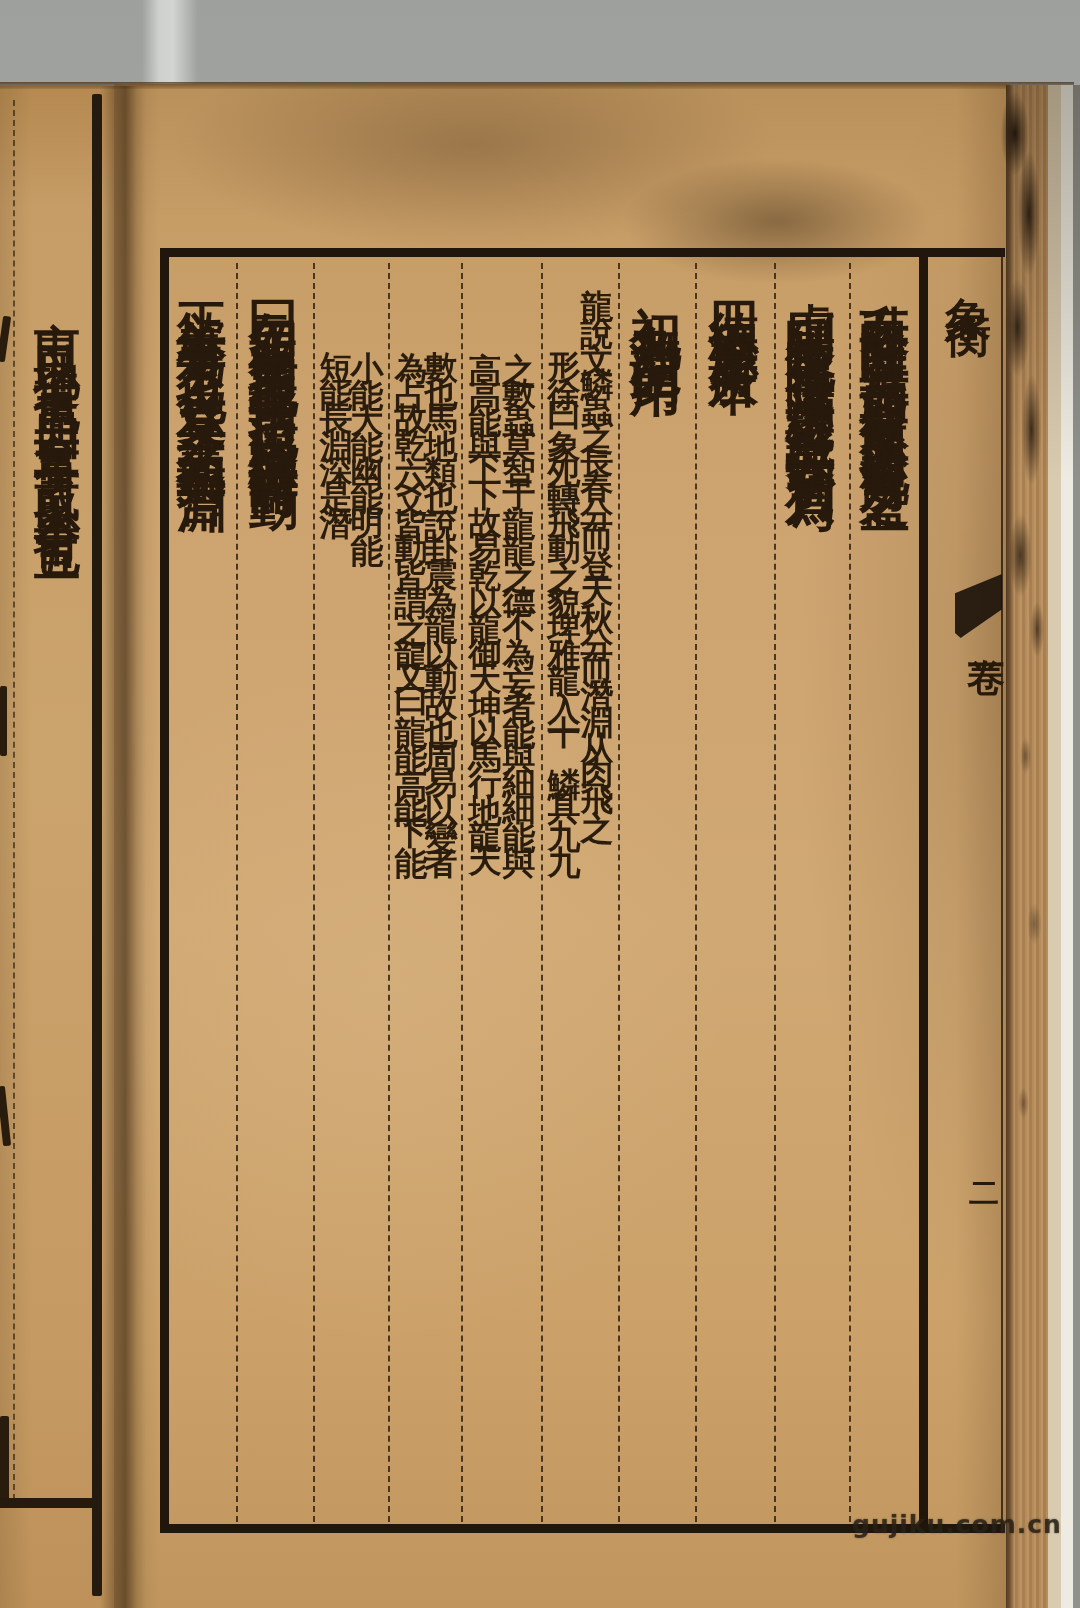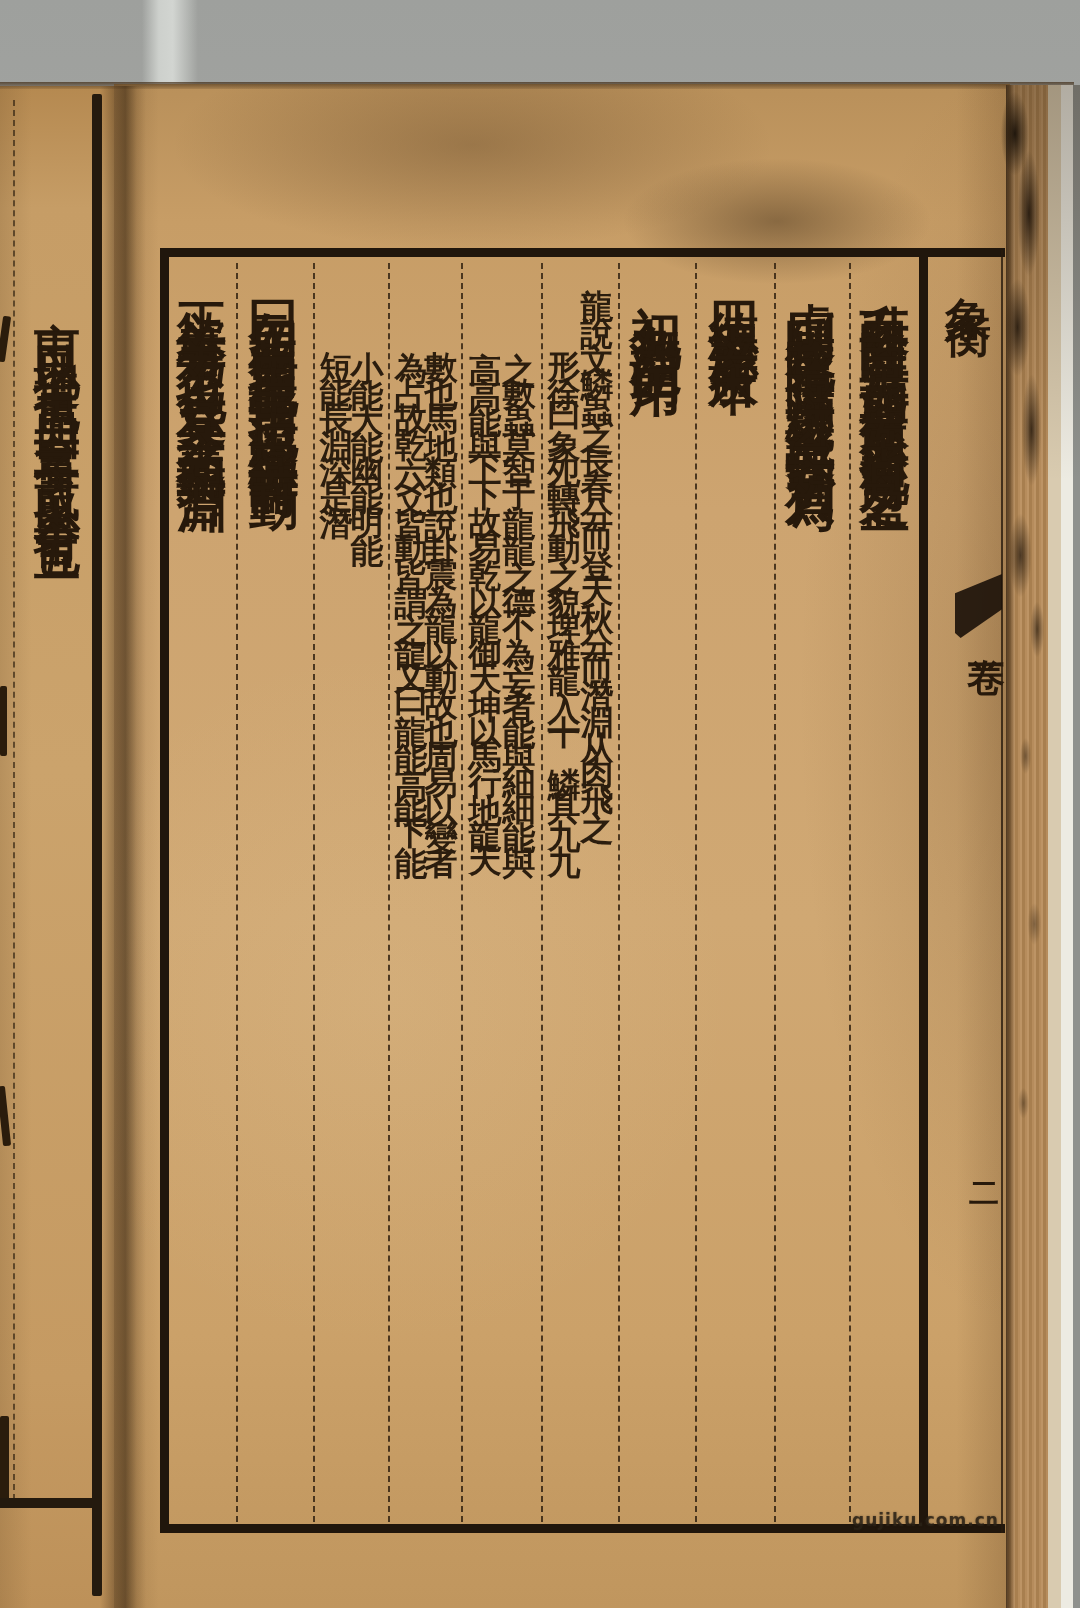--- a/index.html
+++ b/index.html
@@ -113,21 +113,21 @@
     position:absolute; left:1008px; top:700px; width:44px; height:560px; z-index:5; opacity:.55;
     background:
       radial-gradient(ellipse 8px 26px at 40% 10%, rgba(30,20,10,.8), rgba(30,20,10,0) 70%),
       radial-gradient(ellipse 10px 30px at 60% 40%, rgba(30,20,10,.7), rgba(30,20,10,0) 70%),
       radial-gradient(ellipse 8px 22px at 35% 72%, rgba(30,20,10,.7), rgba(30,20,10,0) 70%);
   }
 
   .watermark {
     position:absolute; left:852px; top:1510px; width:210px; height:36px; z-index:9;
     font-family:"DejaVu Sans","Liberation Sans",sans-serif; font-weight:bold;
-    font-size:17px; color:rgba(42,33,22,.82); letter-spacing:1px;
+    font-size:25px; color:rgba(42,33,22,.82); letter-spacing:1px;
     text-shadow: 0 0 2px rgba(42,33,22,.5);
   }
 </style>
 </head>
 <body>
 
 <div class="stage">
 
   <div class="light-band"></div>
 

